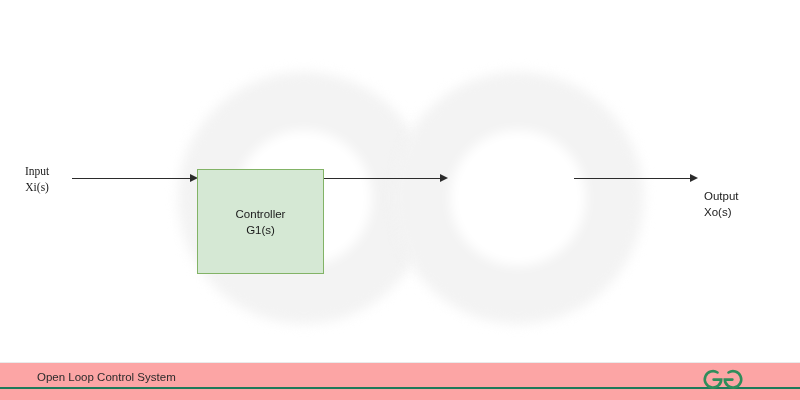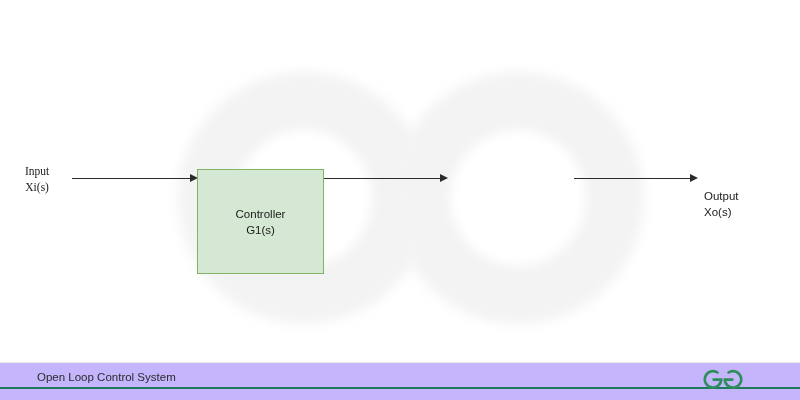--- a/index.html
+++ b/index.html
@@ -92,21 +92,21 @@
   .label-output  { left: 704px; top: 163px; text-align: left; margin-top: 25px; }
   .label-signal  { left: 340px; top: 86px;  width: 72px; text-align: center; }
 
   
   .footer {
     position: absolute;
     left: 0;
     top: 362px;
     width: 800px;
     height: 38px;
-    background: #c4b5fd;
+    background: #fca5a5;
     border-top: 1px solid #eaeaea;
     box-sizing: border-box;
     padding-left: 20px;
   }
   .footer-caption {
     position: absolute;
     left: 37px;
     top: 8px;
     font-size: 11.5px;
     color: #2b2b2b;

